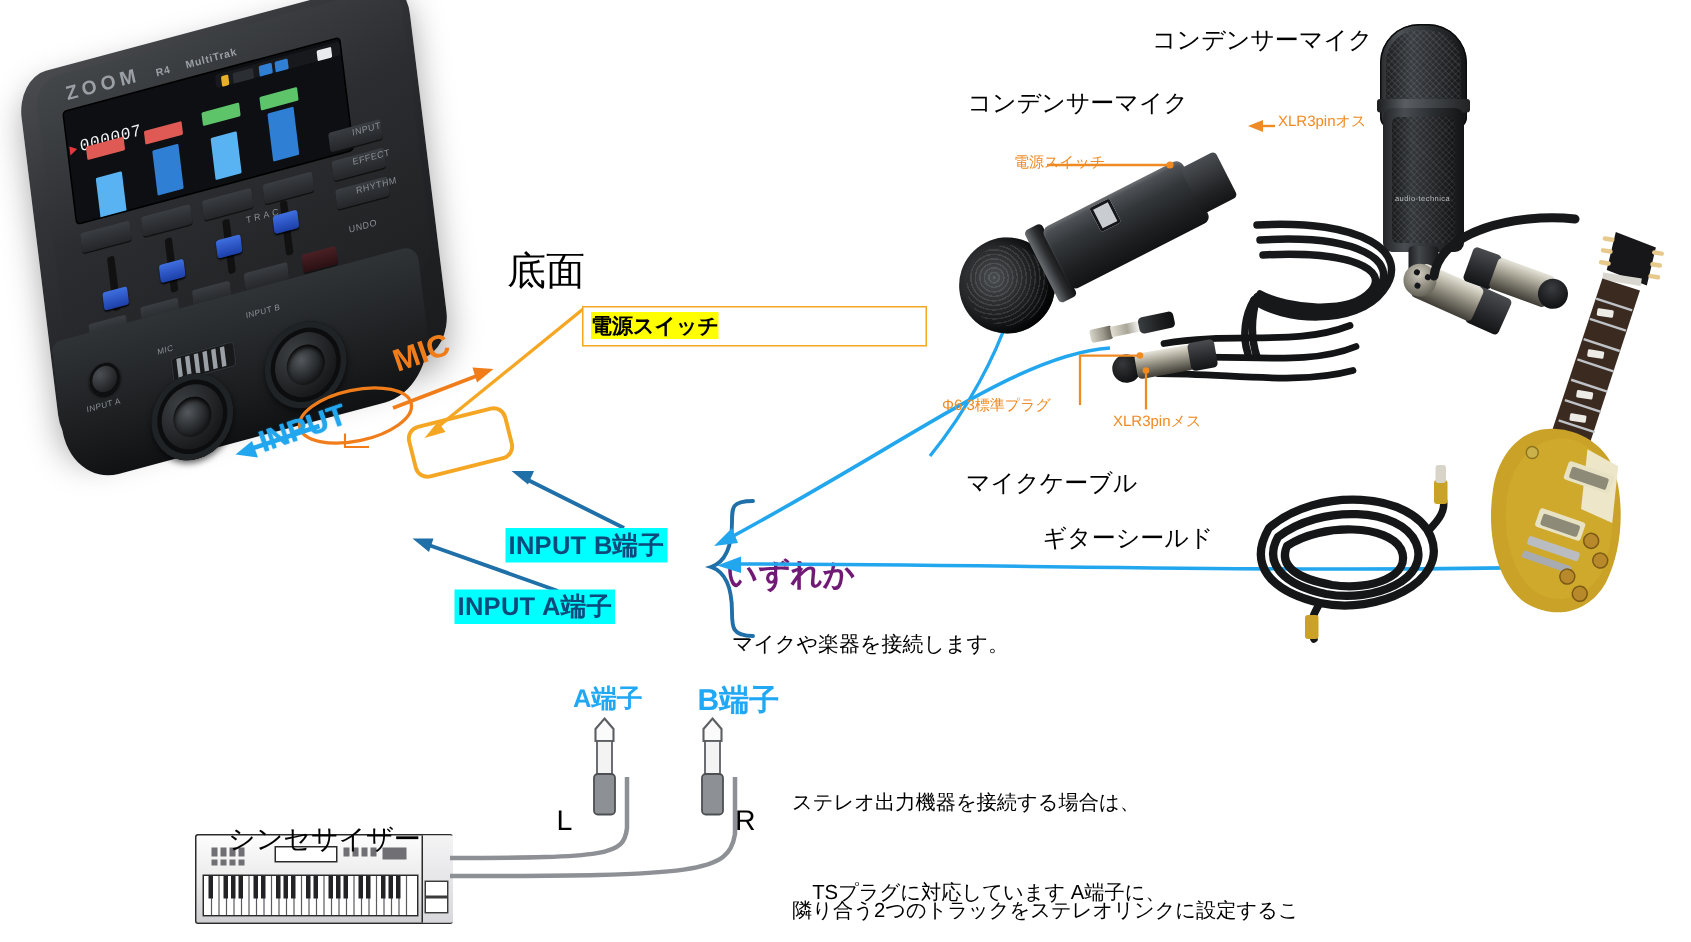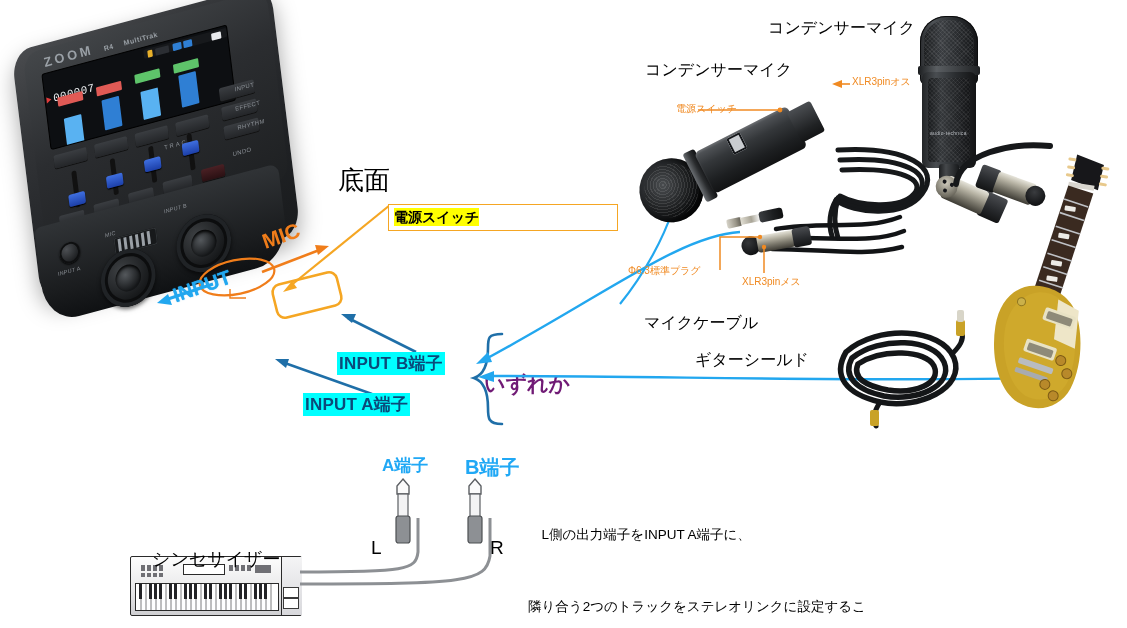--- a/index.html
+++ b/index.html
@@ -358,20 +358,21 @@
 <div class="lbl lbl-cyanbg nosel" style="left:337px;top:352px;font-size:17px;">INPUT B端子</div>
 <div class="lbl lbl-cyanbg nosel" style="left:303px;top:393px;font-size:17px;">INPUT A端子</div>
 
 <svg class="abs" style="left:440px;top:330px;width:80px;height:106px;">
   <path d="M62,4 C48,4 48,8 48,18 C48,30 46,44 34,48 C46,52 48,66 48,78 C48,88 48,94 62,94" fill="none" stroke="#1f6fa8" stroke-width="2.6" stroke-linecap="round"></path>
 </svg>
 
 <div class="lbl lbl-cyan nosel" style="left:484px;top:328px;font-size:21px;color:#701a75;margin-top:43px;">いずれか</div>
 
 <div class="body-text" style="left:488px;top:378px;">
+  <div>マイクや楽器を接続します。</div>
 </div>
 
 <svg class="abs" style="left:440px;top:200px;width:620px;height:220px;pointer-events:none;">
 
   <path d="M300,32 C240,36 170,92 44,160" fill="none" stroke="#22a7ef" stroke-width="2.4"></path>
   <path d="M36,164 L52,162 L48,152 Z" fill="#22a7ef"></path>
 
   <path d="M600,178 C420,182 220,176 48,176" fill="none" stroke="#22a7ef" stroke-width="2.4"></path>
   <path d="M38,177 L54,182 L54,171 Z" fill="#22a7ef"></path>
 
@@ -660,21 +661,22 @@
   </svg>
 </div>
 
 <div class="lbl nosel" style="left:382px;top:455px;font-size:17px;font-weight:700;color:#20a8f5;">A端子</div>
 <div class="lbl nosel" style="left:465px;top:455px;font-size:20px;font-weight:700;color:#20a8f5;">B端子</div>
 
 <div class="lbl lbl-black nosel" style="left:371px;top:536px;font-size:19px;">L</div>
 <div class="lbl lbl-black nosel" style="left:490px;top:536px;font-size:19px;">R</div>
 
 <div class="body-text" style="left:528px;top:484px;font-size:13.5px;line-height:1.5;">
-  <div>　L側の出力端子をINPUT A端子に、</div>
+  <div>ステレオ出力機器を接続する場合は、</div>
+  <div>　TSプラグに対応しています A端子に、</div>
   
 </div>
 
 <div class="body-text" style="left:528px;top:556px;font-size:13.5px;line-height:1.5;">
   <div>隣り合う2つのトラックをステレオリンクに設定するこ</div>
   
   
 </div>
 
 </body></html>

